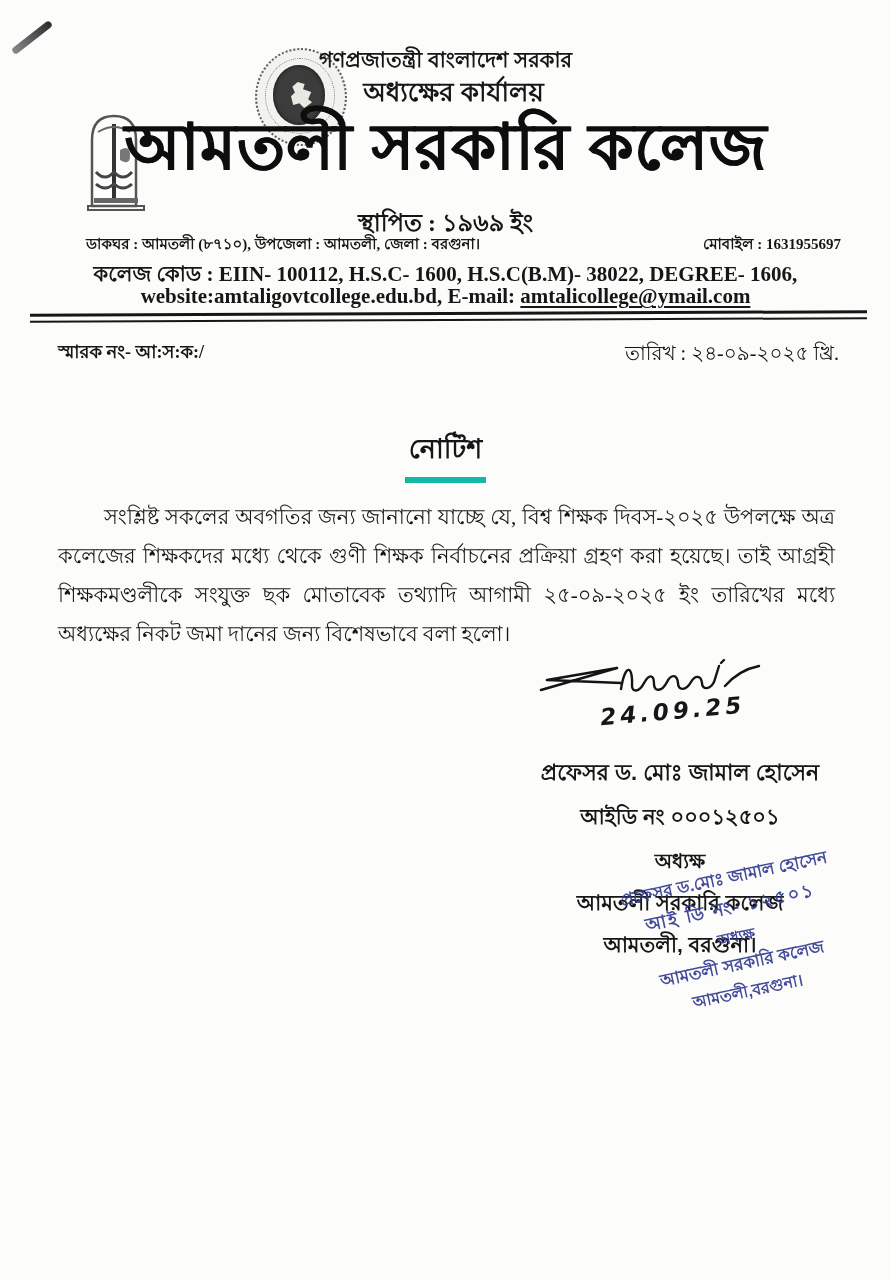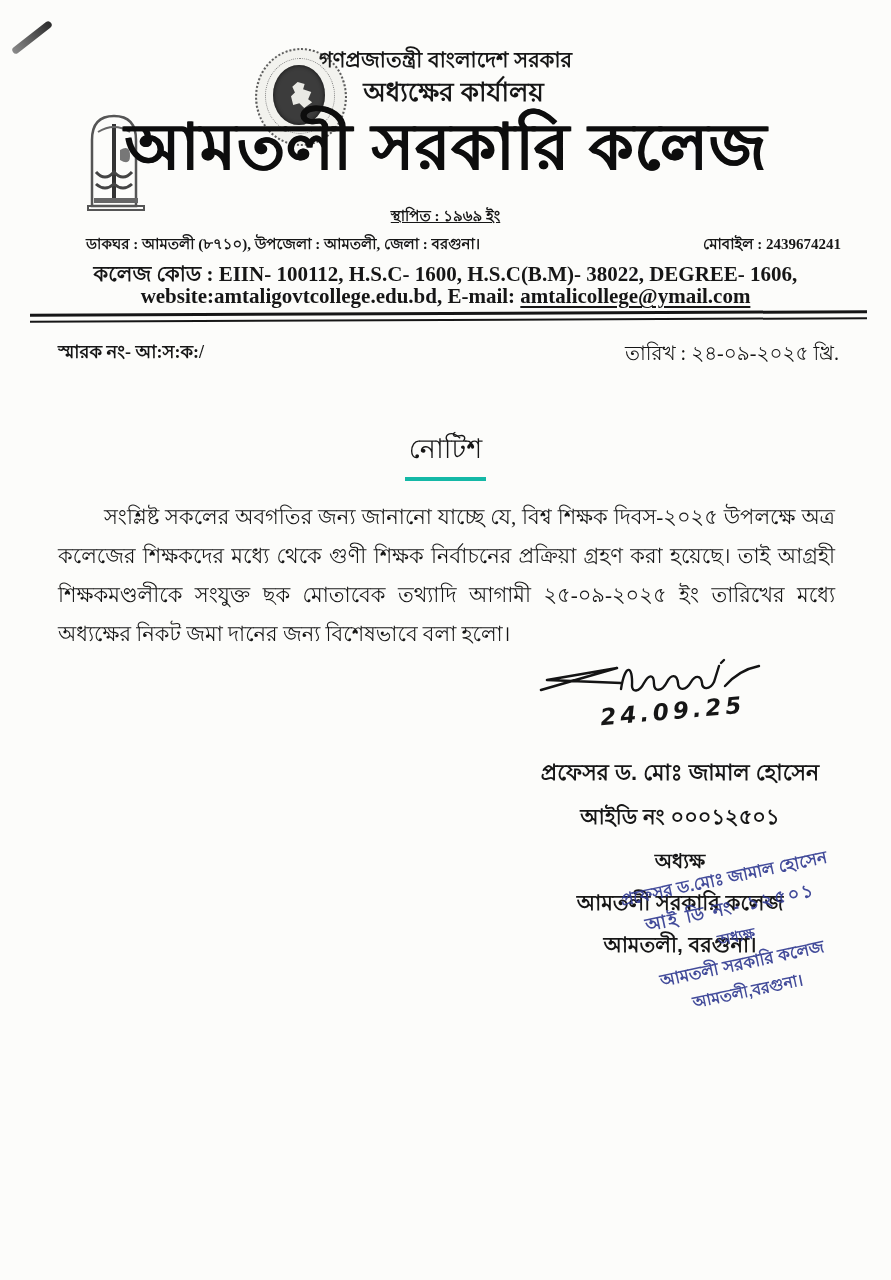--- a/index.html
+++ b/index.html
@@ -50,21 +50,21 @@
 
   .govt-line{top:44px;font-size:21px;font-weight:700;font-family:"Liberation Sans","DejaVu Sans",sans-serif;}
   .office-line{top:72px;font-size:26px;font-weight:800;font-family:"Liberation Sans","DejaVu Sans",sans-serif;padding-left:16px;}
   .college-name{
     top:98px;left:60px;right:60px;text-align:center;
     font-size:64px;font-weight:900;letter-spacing:1px;
     font-family:"Liberation Sans","DejaVu Sans",sans-serif;
     color:#0d0d0d;
     text-shadow:1px 0 0 #0d0d0d;
   }
-  .established{top:204px;font-size:15px;font-weight:700;text-decoration:underline;}
+  .established{top:204px;font-size:24px;font-weight:700;}
 
   .address-row{
     top:232px;left:86px;right:50px;
     display:flex;justify-content:space-between;
     font-size:15px;font-weight:700;
   }
   .code-line{top:258px;font-size:21px;font-weight:600;}
   .website-line{top:284px;font-size:21px;font-weight:600;}
   .website-line .email{
     text-decoration:underline;
@@ -78,23 +78,23 @@
   .memo-row{
     top:338px;left:58px;right:52px;
     display:flex;justify-content:space-between;align-items:flex-start;
   }
   .memo-no{font-size:18px;font-weight:700;}
   .date-line{font-size:20px;font-weight:400;}
 
   .notice-title-wrap{top:428px;}
   .notice-title{
     display:inline-block;
-    font-size:27px;font-weight:400;
-    font-family:"Liberation Sans","DejaVu Sans",sans-serif;
-    border-bottom:4px solid #14b8a6;
+    font-size:27px;font-weight:700;
+    font-family:"Liberation Sans","DejaVu Sans",sans-serif;
+    border-bottom:6px solid #14b8a6;
     padding:0 4px 4px 4px;
   }
 
   .body-text{
     top:498px;left:58px;right:56px;
     font-size:21px;line-height:39px;
     text-align:justify;text-indent:46px;
     font-weight:500;
   }
 
@@ -161,21 +161,21 @@
     </svg>
   </div>
 
   <div class="abs center govt-line">গণপ্রজাতন্ত্রী বাংলাদেশ সরকার</div>
   <div class="abs center office-line">অধ্যক্ষের কার্যালয়</div>
   <div class="abs college-name">আমতলী সরকারি কলেজ</div>
   <div class="abs center established">স্থাপিত : ১৯৬৯ ইং</div>
 
   <div class="abs address-row">
     <span>ডাকঘর : আমতলী (৮৭১০), উপজেলা : আমতলী, জেলা : বরগুনা।</span>
-    <span>মোবাইল : 2439674241</span>
+    <span>মোবাইল : 1631955697</span>
   </div>
 
   <div class="abs center code-line">কলেজ কোড : EIIN- 100112, H.S.C- 1600, H.S.C(B.M)- 38022, DEGREE- 1606,</div>
 
   <div class="abs center website-line">
     <span>website:amtaligovtcollege.edu.bd, E-mail: </span><span class="email">amtalicollege@ymail.com</span>
   </div>
 
   <div class="abs rule-top"></div>
   <div class="abs rule-bottom"></div>

